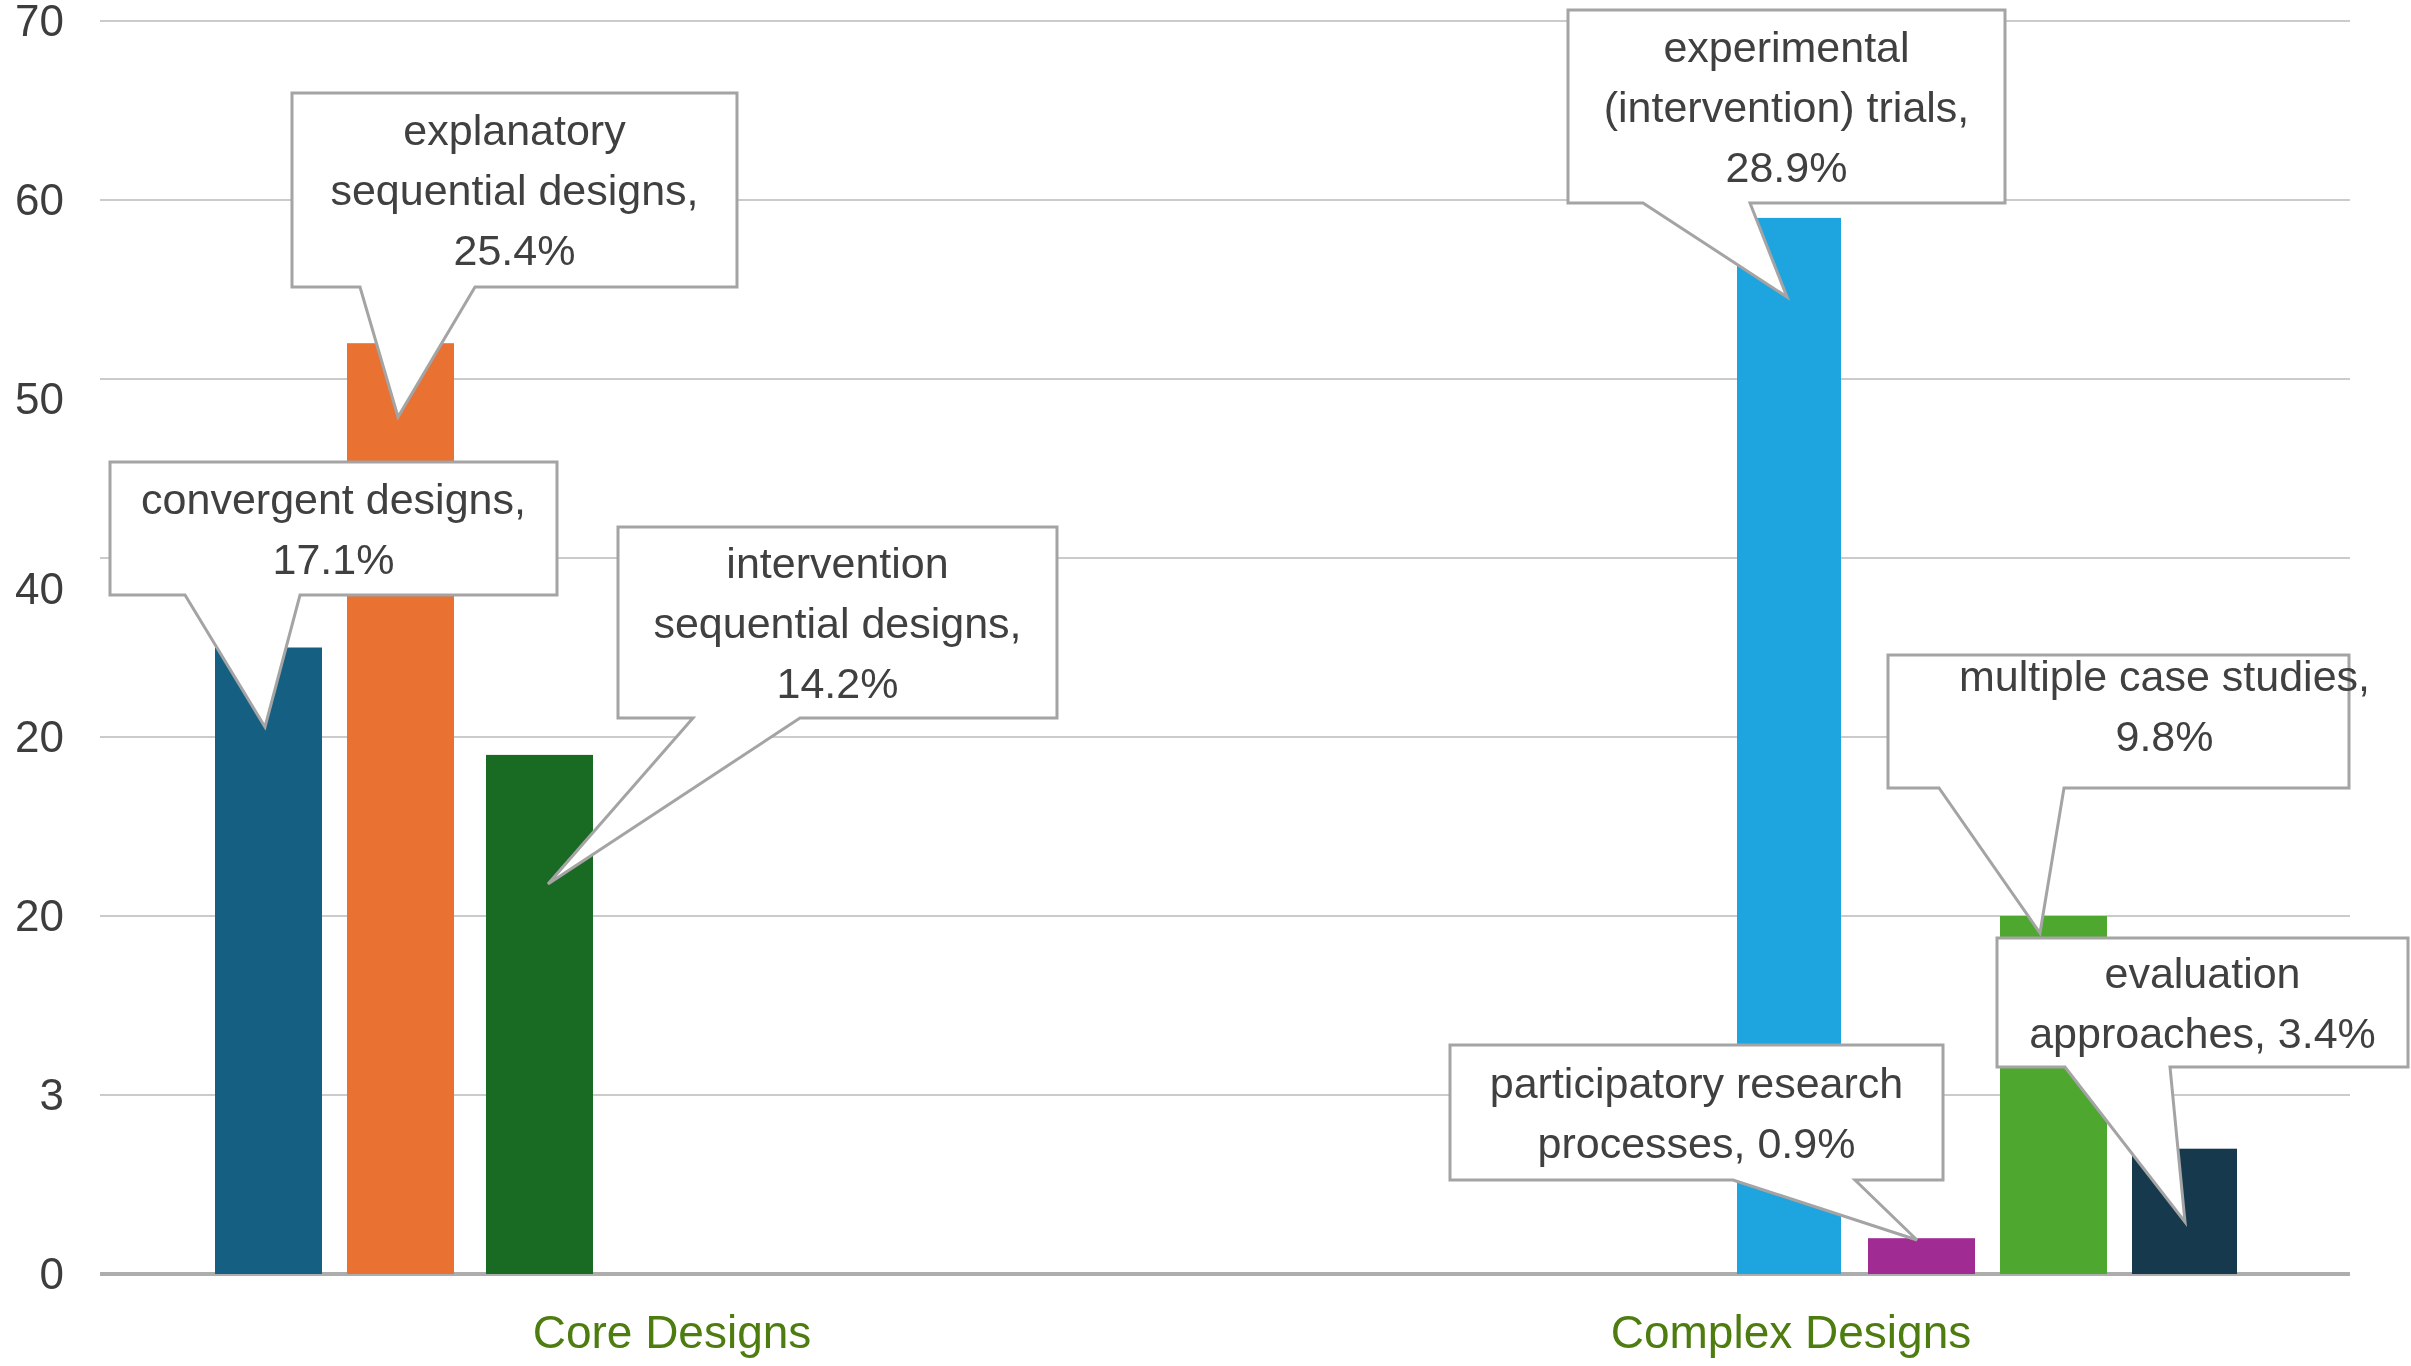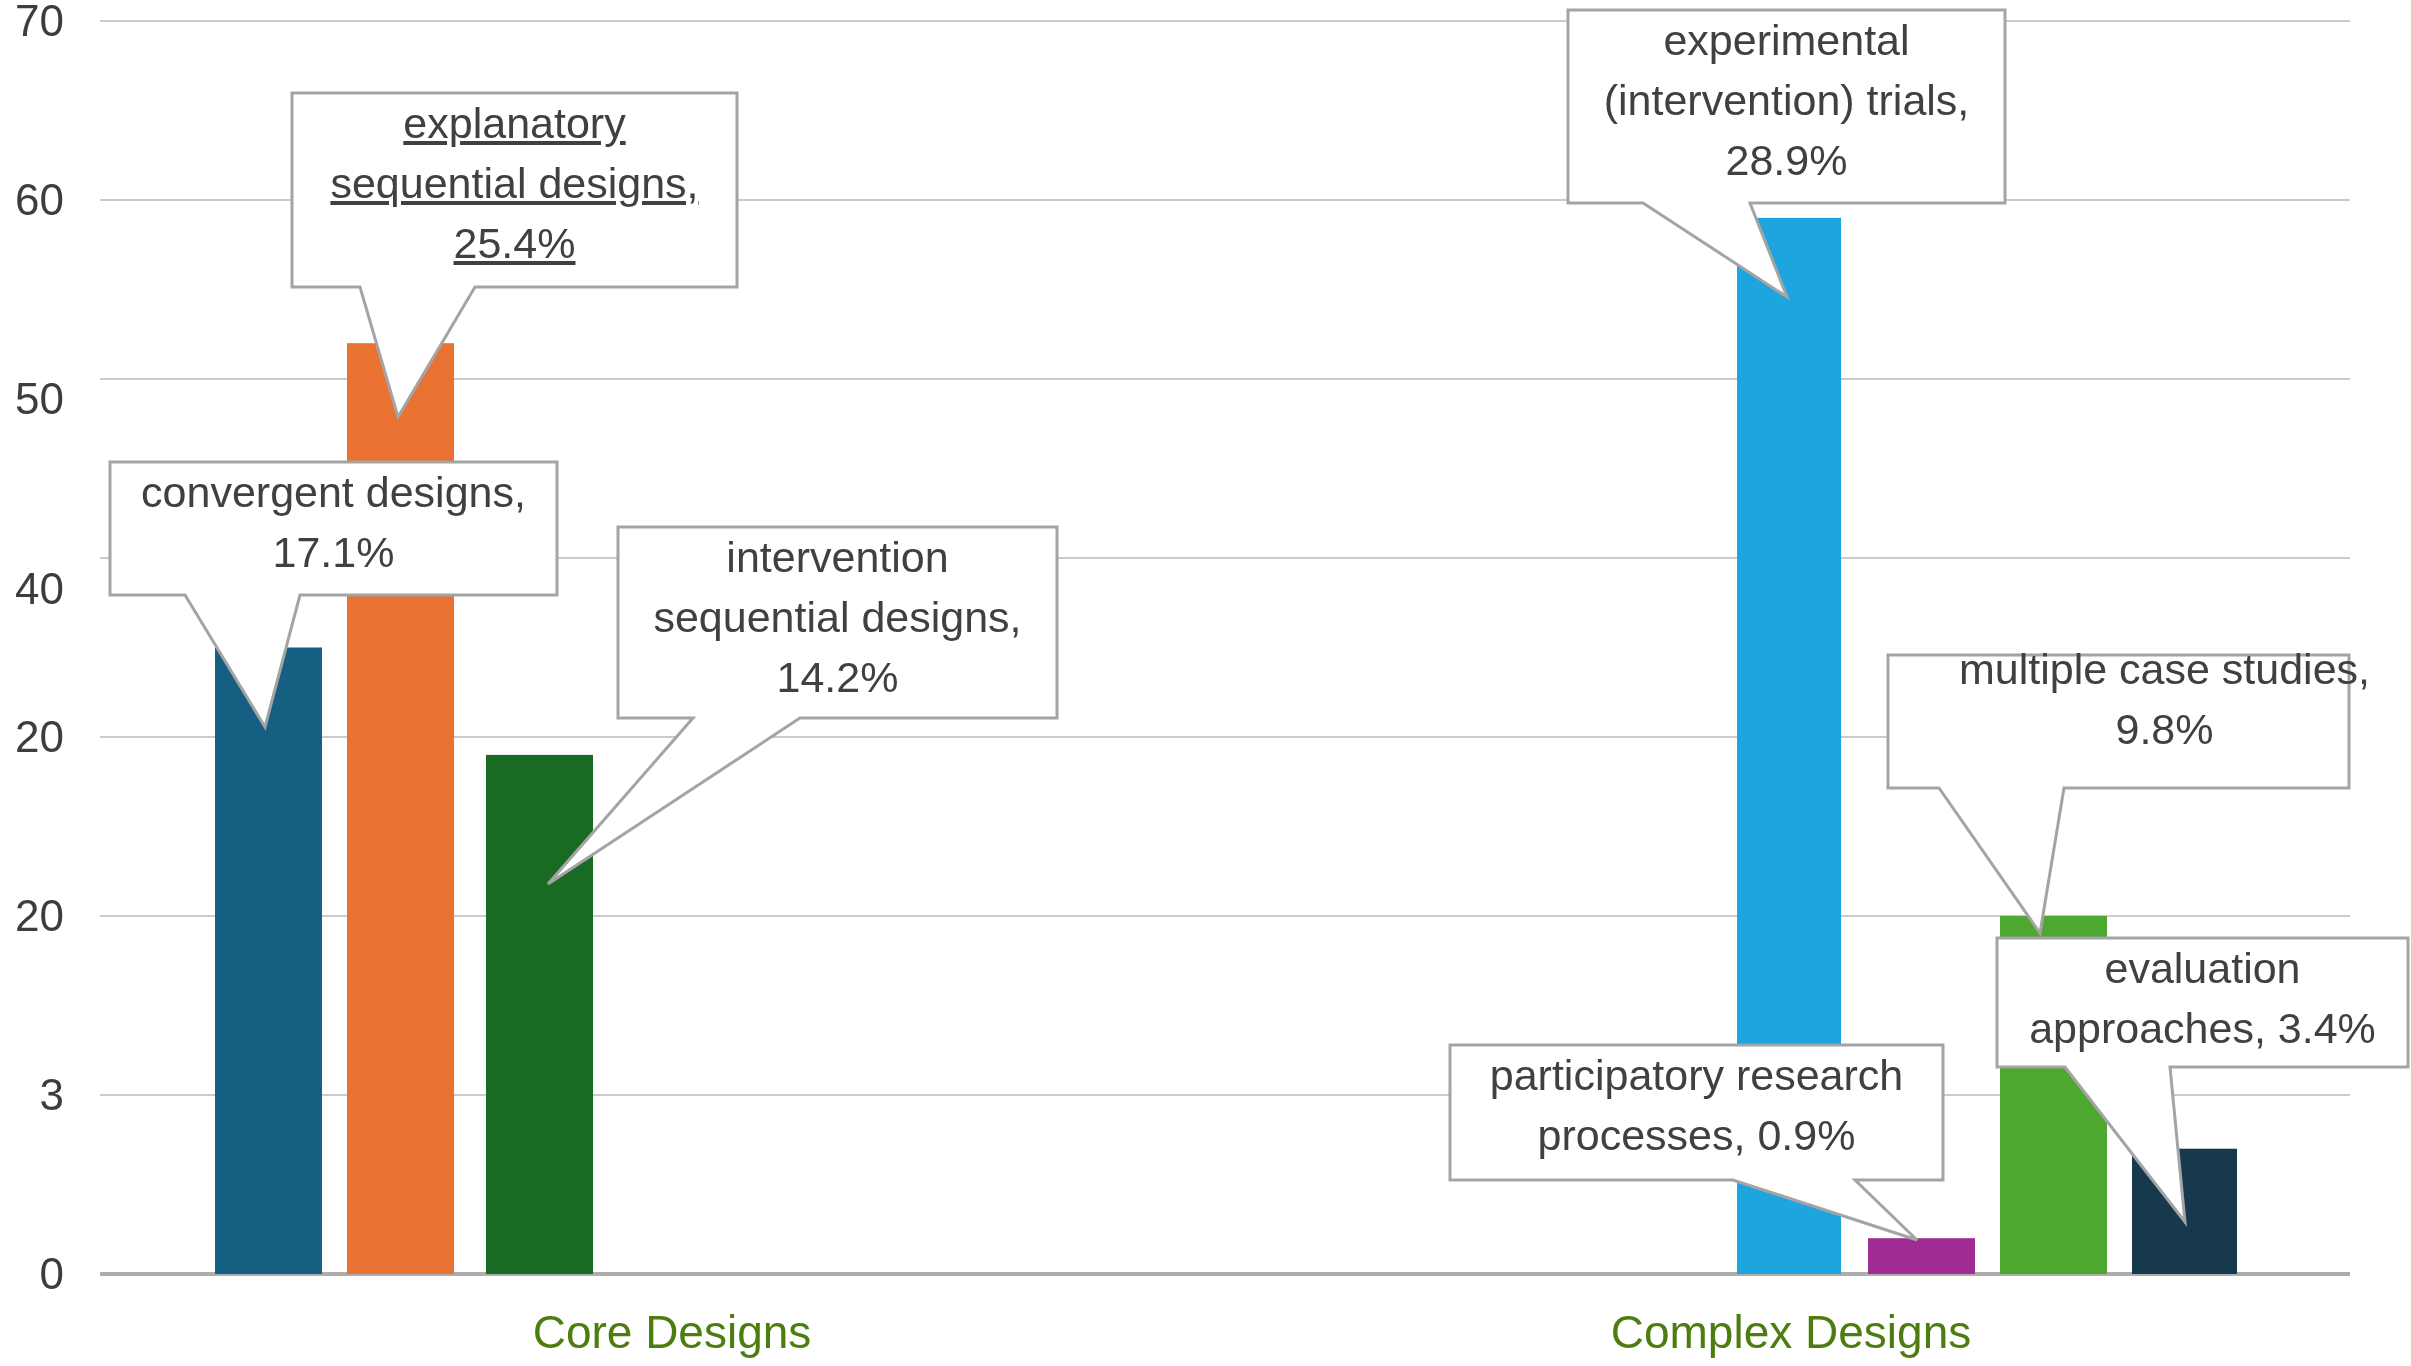--- a/index.html
+++ b/index.html
@@ -33,21 +33,21 @@
     font-size: 46px;
     color: #4d7c0f;
   }
   .cat-core { left: 352px; }
   .cat-complex { left: 1471px; }
   .callout-text {
     position: absolute;
     display: flex;
     flex-direction: column;
     align-items: center;
-    justify-content: flex-start;
+    justify-content: center;
     text-align: center;
     font-size: 43px;
     line-height: 60px;
     color: #404040;
   }
 </style>
 </head>
 <body>
 
 <div id="stage">
@@ -83,21 +83,21 @@
       <div class="ytick" style="top: 885px;">20</div>
       <div class="ytick" style="top: 706px;">20</div>
       <div class="ytick" style="top: 527px; margin-top: 31px;">40</div>
       <div class="ytick" style="top: 368px;">50</div>
       <div class="ytick" style="top: 169px;">60</div>
       <div class="ytick" style="top: -10px;">70</div>
       <div class="callout-text" style="left: 110px; top: 462px; width: 447px; height: 133px;">
         <div class="">convergent designs,</div>
         <div class="">17.1%</div>
       </div>
-      <div class="callout-text" style="left: 292px; top: 93px; width: 445px; height: 194px; text-decoration: underline;">
+      <div class="callout-text" style="left: 292px; top: 93px; width: 445px; height: 194px;">
         <div class="">explanatory</div>
         <div class="">sequential designs,</div>
         <div class="">25.4%</div>
       </div>
       <div class="callout-text" style="left: 618px; top: 527px; width: 439px; height: 191px;">
         <div class="">intervention</div>
         <div class="">sequential designs,</div>
         <div class="">14.2%</div>
       </div>
       <div class="callout-text" style="left: 1568px; top: 10px; width: 437px; height: 193px;">

